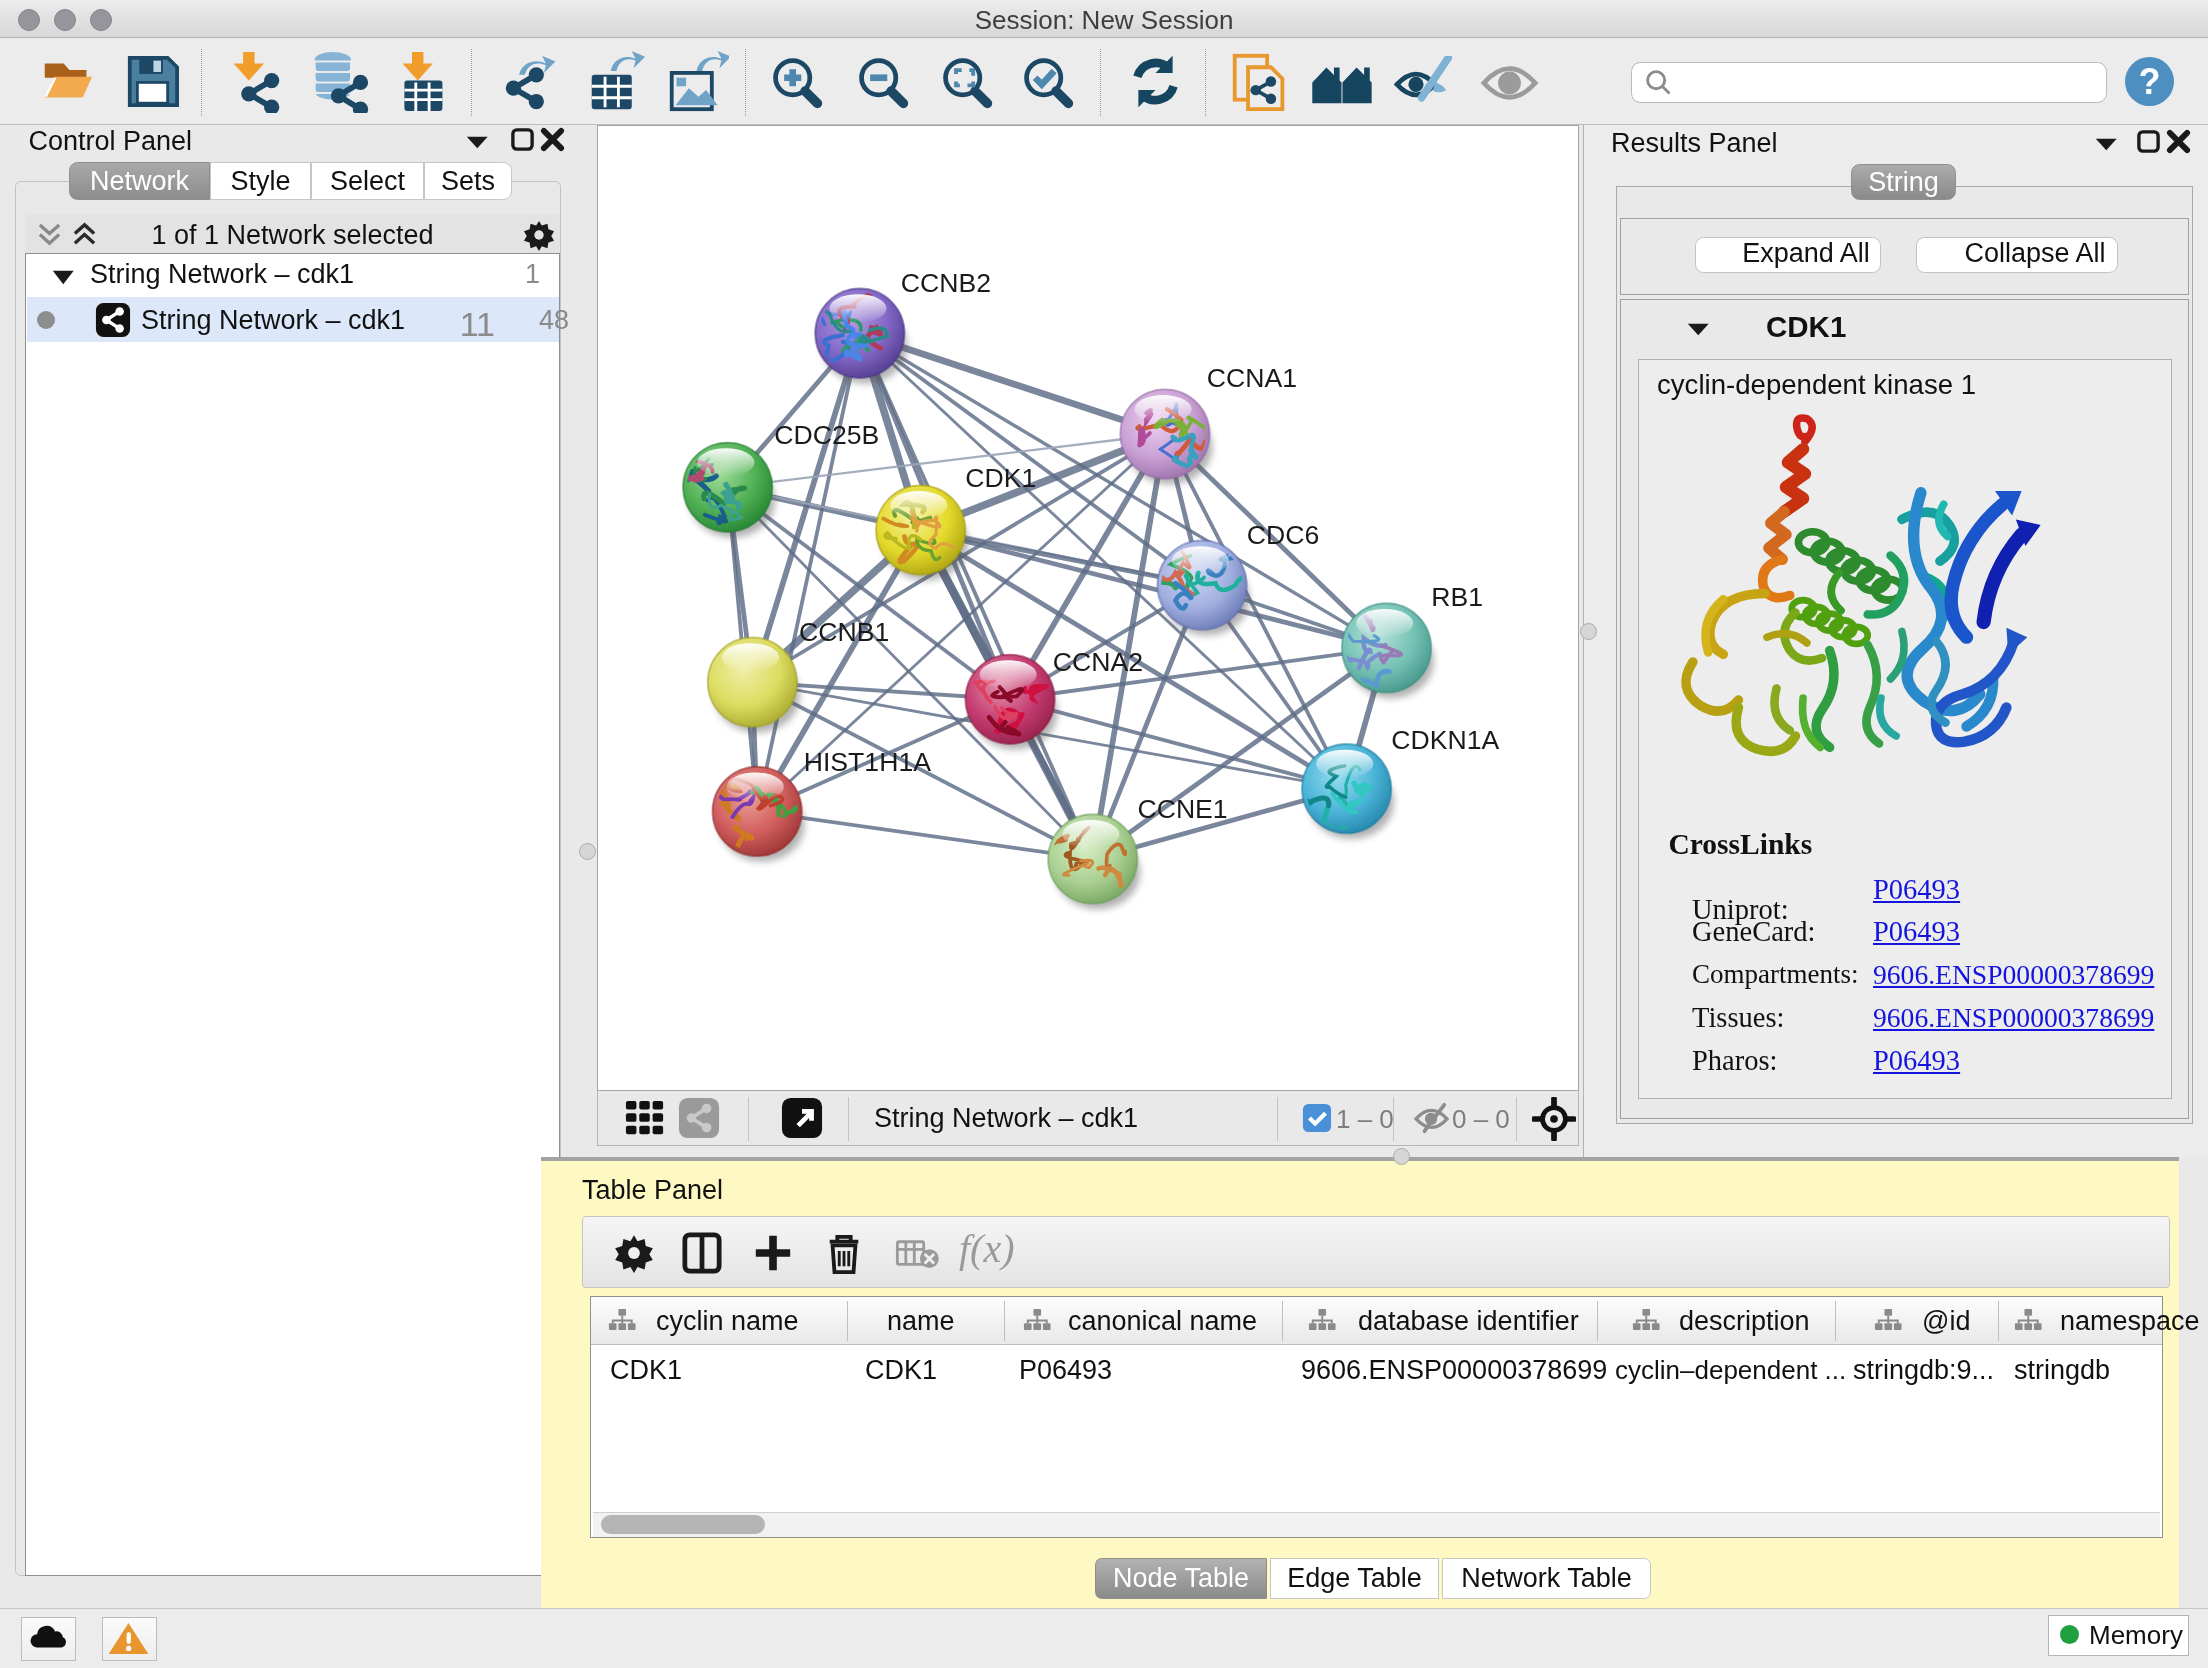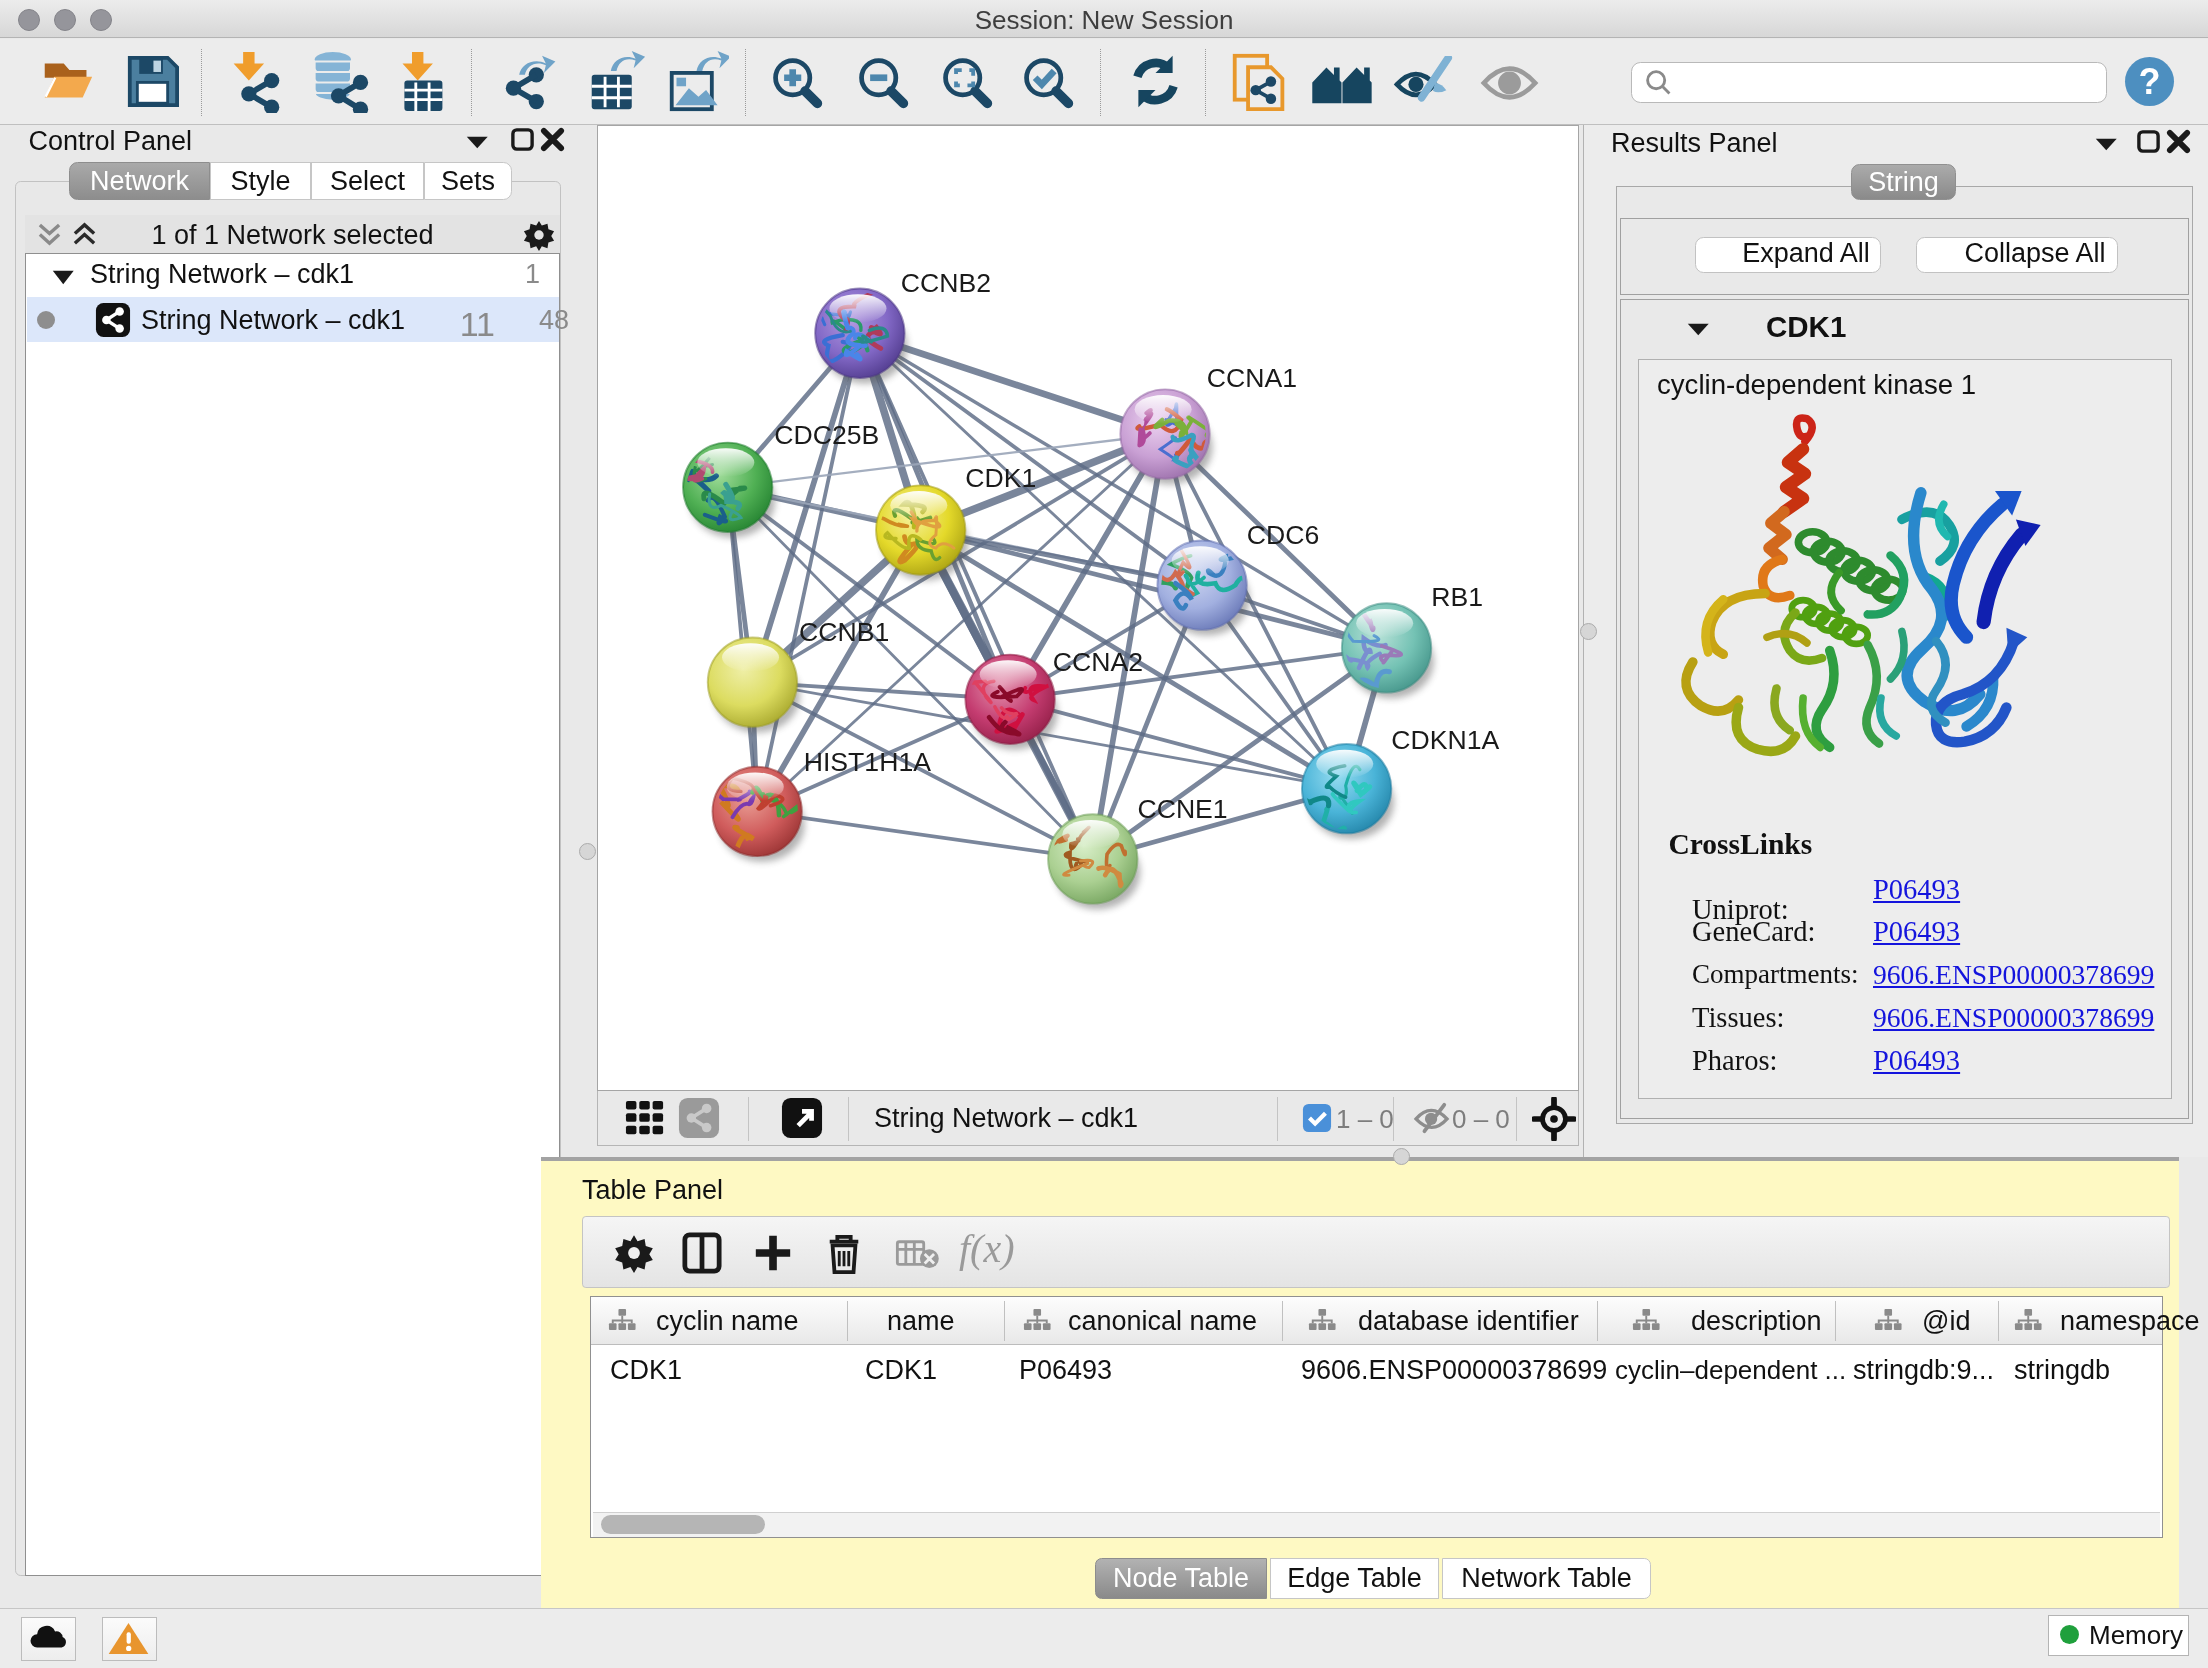--- a/index.html
+++ b/index.html
@@ -787,21 +787,21 @@
 <div class="hlbl" style="left:767px;">database identifier</div>
 <svg class="abs" style="left:1041px;top:11.4px" width="28.5" height="25" viewBox="0 0 30 26">
           <g fill="#8a8a8a">
             <rect x="11" y="1" width="8" height="7" rx="1"></rect>
             <rect x="1" y="16" width="8" height="7" rx="1"></rect>
             <rect x="11" y="16" width="8" height="7" rx="1"></rect>
             <rect x="21" y="16" width="8" height="7" rx="1"></rect>
             <path d="M15 8 v4 M5 16 v-3 h20 v3 M15 12 v4" stroke="#8a8a8a" stroke-width="2" fill="none"></path>
           </g>
         </svg>
-<div class="hlbl" style="left:1088px;margin-left:12px;">description</div>
+<div class="hlbl" style="left:1088px;">description</div>
 <svg class="abs" style="left:1283px;top:11.4px" width="28.5" height="25" viewBox="0 0 30 26">
           <g fill="#8a8a8a">
             <rect x="11" y="1" width="8" height="7" rx="1"></rect>
             <rect x="1" y="16" width="8" height="7" rx="1"></rect>
             <rect x="11" y="16" width="8" height="7" rx="1"></rect>
             <rect x="21" y="16" width="8" height="7" rx="1"></rect>
             <path d="M15 8 v4 M5 16 v-3 h20 v3 M15 12 v4" stroke="#8a8a8a" stroke-width="2" fill="none"></path>
           </g>
         </svg>
 <div class="hlbl" style="left:1331px;">@id</div>

